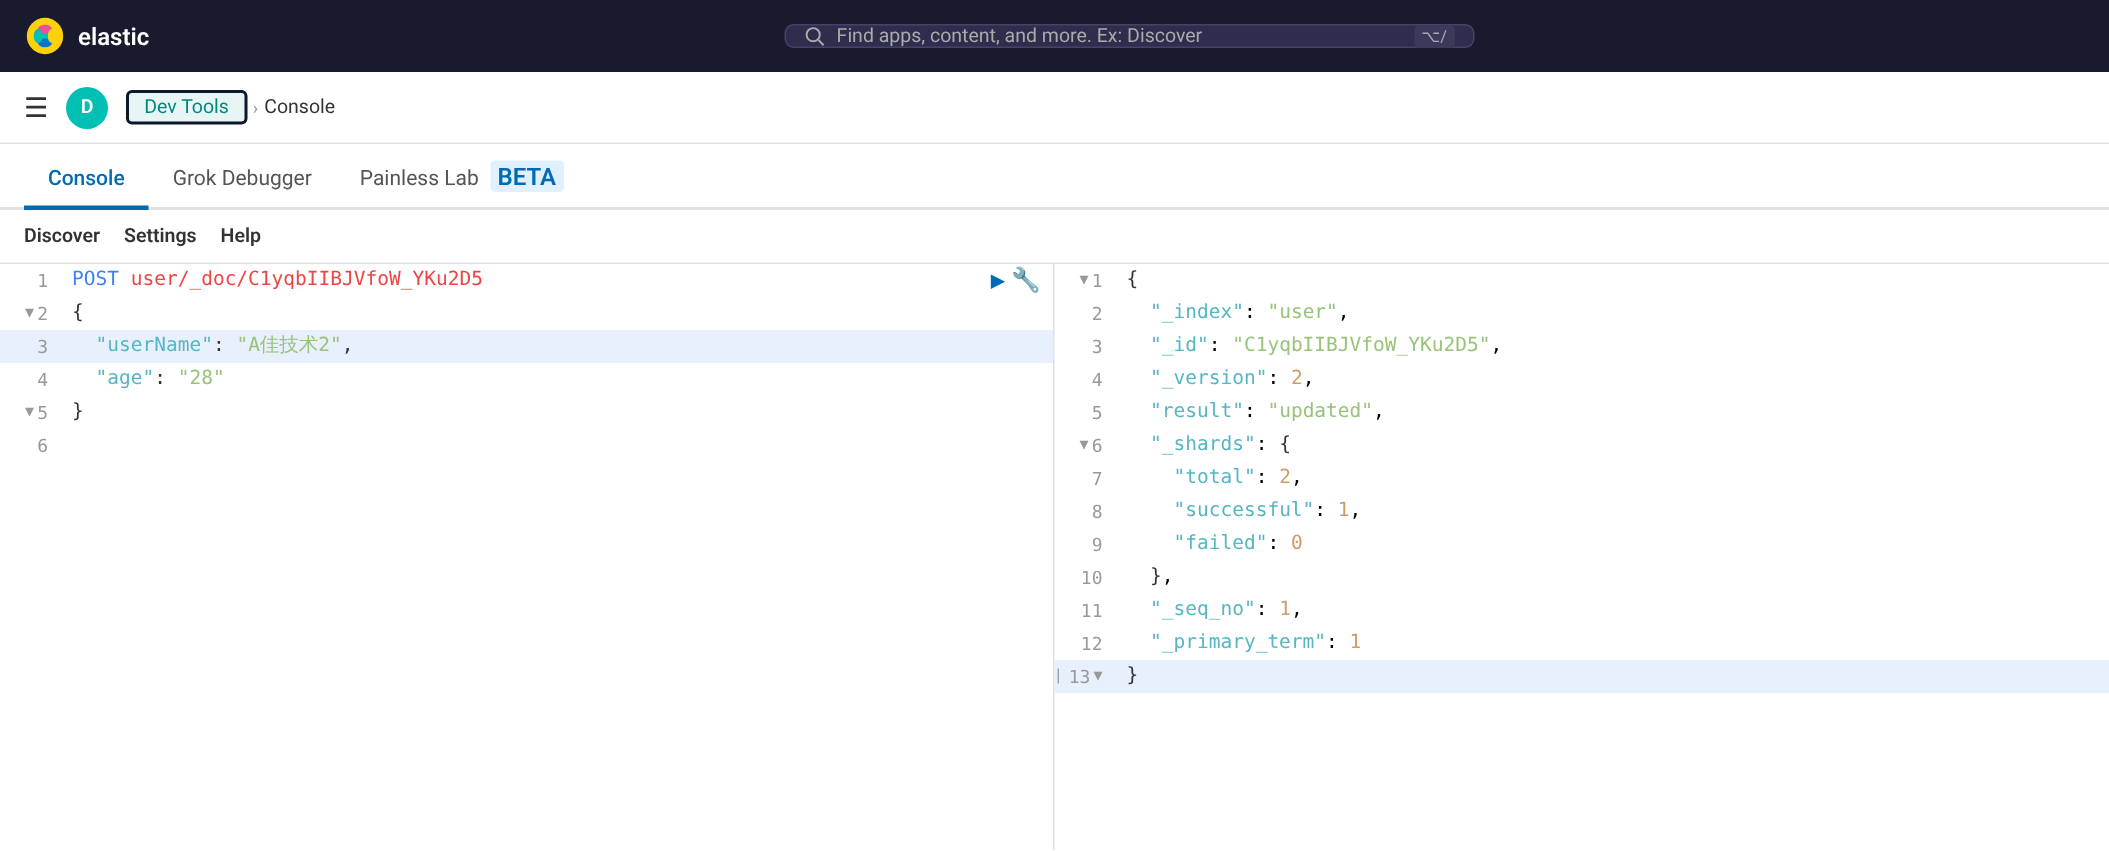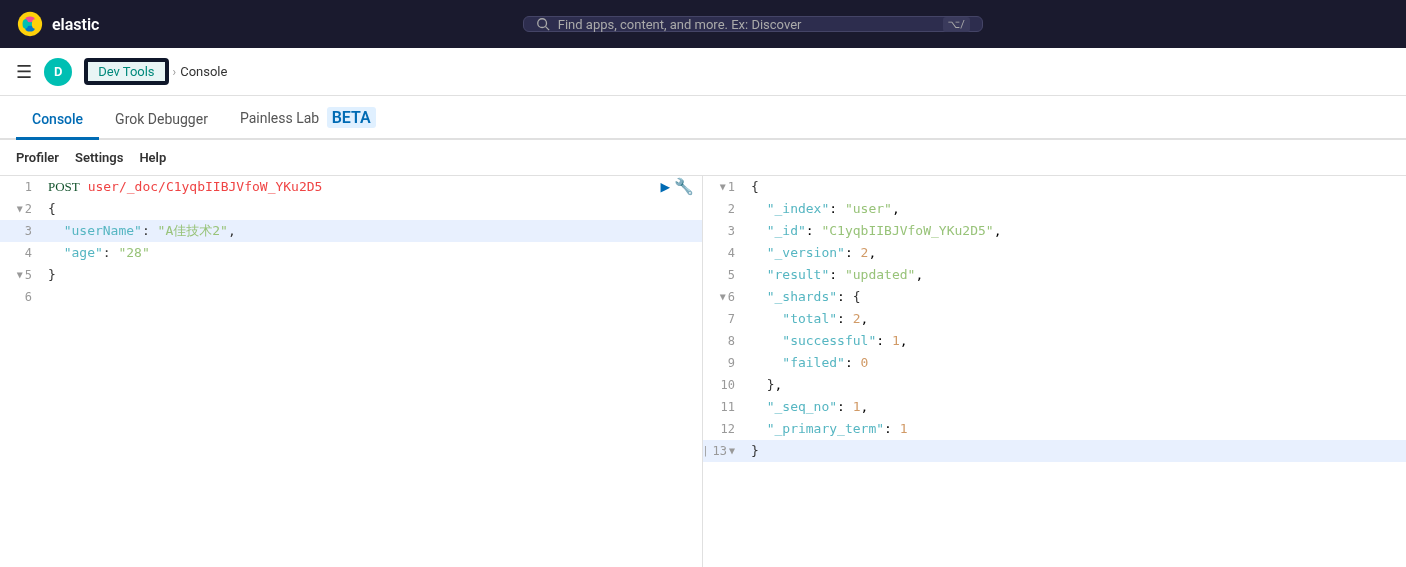--- a/index.html
+++ b/index.html
@@ -81,21 +81,21 @@
       font-weight: 600;
     }
     .breadcrumb {
       display: flex;
       align-items: center;
       gap: 4px;
       font-size: 13px;
     }
     .breadcrumb-devtools {
       background: #e8f5f5;
-      border: 4px solid #0f172a;
+      border: 2px solid #0f172a;
       border-radius: 4px;
       padding: 2px 10px;
       color: #00897b;
       font-size: 13px;
     }
     .breadcrumb-arrow {
       color: #999;
       font-size: 12px;
     }
     .breadcrumb-console {
@@ -224,21 +224,21 @@
     .action-icon {
       cursor: pointer;
       color: #006bb4;
       font-size: 16px;
     }
     .action-icon.wrench {
       color: #999;
     }
 
     
-    .kw-method { color: #14532d; font-family: Liberation Serif, serif; }
+    .kw-method { color: #3b82f6; }
     .kw-path { color: #ef4444; }
     .kw-key { color: #56b6c2; }
     .kw-string { color: #98c379; }
     .kw-number { color: #d19a66; }
     .kw-brace { color: #333; }
     .kw-comma { color: #333; }
 
     
     .pause-indicator {
       color: #999;
@@ -290,21 +290,21 @@
   <div class="tab">
     <span>Grok Debugger</span>
   </div>
   <div class="tab">
     <span>Painless Lab</span>
     <span class="beta-badge">BETA</span>
   </div>
 </div>
 
 <div class="toolbar">
-  <span class="toolbar-item">Profiler</span>
+  <span class="toolbar-item">Discover</span>
   <span class="toolbar-item">Settings</span>
   <span class="toolbar-item">Help</span>
 </div>
 
 <div class="main-content">
 
   <div class="left-pane">
     <div class="code-area">
 
       <div class="code-line">

